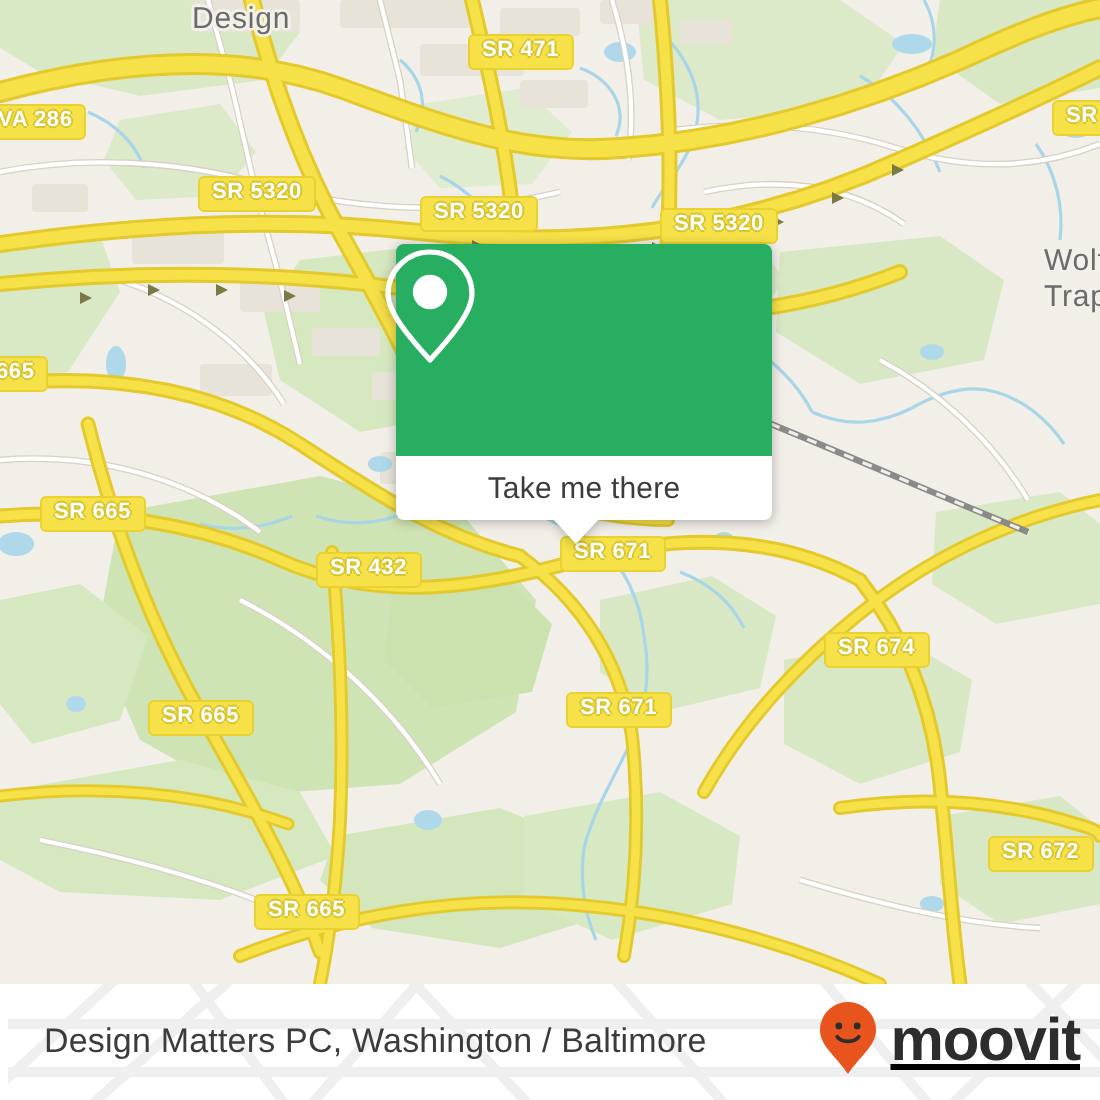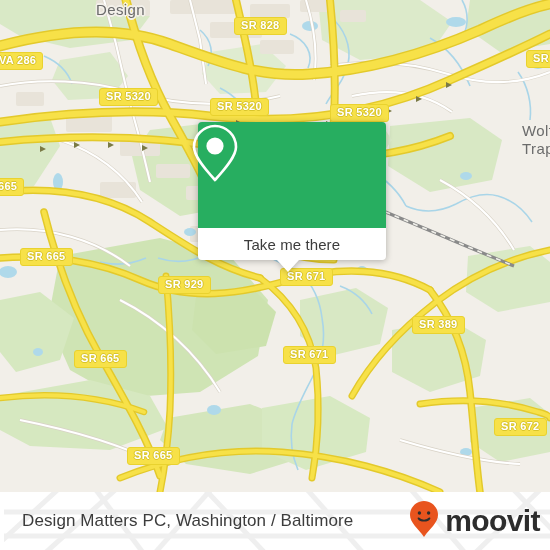--- a/index.html
+++ b/index.html
@@ -65,21 +65,21 @@
   .bottombar{
     position:absolute;left:4px;top:492px;width:550px;height:58px;
     background:#ffffff;overflow:hidden;
   }
   .bottombar .wm{position:absolute;left:0;top:0;opacity:1;}
   .bar-title{
     position:absolute;left:18px;top:0;height:58px;display:flex;align-items:center;
     color:#3c3c3c;font-size:17px;letter-spacing:.1px;white-space:nowrap;
   }
   .brand{
-    position:absolute;right:14px;top:0;height:58px;display:flex;align-items:center;gap:6px;
+    position:absolute;right:14px;top:0;height:58px;display:flex;align-items:center;gap:6px;text-decoration:underline;
   }
   .brand-name{color:#2d2d2d;font-size:30px;font-weight:bold;letter-spacing:-.6px;line-height:30px;}
 </style>
 </head>
 <body>
 
 <div id="app">
 
   <div class="map">
     <svg width="550" height="492" viewBox="0 0 550 492">
@@ -253,31 +253,31 @@
       <g>
         <path d="M204,156 C260,166 314,182 366,204 C420,226 470,248 514,266" fill="none" stroke="#8a8a8a" stroke-width="3.2"></path>
         <path d="M204,156 C260,166 314,182 366,204 C420,226 470,248 514,266" fill="none" stroke="#f0efe9" stroke-width="1.6" stroke-dasharray="5 5"></path>
       </g>
     </svg>
 
     <div class="place-label" style="left:96px;top:1px;">Design</div>
     <div class="place-label" style="left:522px;top:122px;">Wolf</div>
     <div class="place-label" style="left:522px;top:140px;">Trap</div>
 
-    <div class="shield" style="left:234px;top:17px;">SR 828</div>
+    <div class="shield" style="left:234px;top:17px;">SR 471</div>
     <div class="shield" style="left:526px;top:50px;">SR 7</div>
     <div class="shield" style="left:-8px;top:52px;">VA 286</div>
     <div class="shield" style="left:99px;top:88px;">SR 5320</div>
     <div class="shield" style="left:210px;top:98px;">SR 5320</div>
     <div class="shield" style="left:330px;top:104px;">SR 5320</div>
     <div class="shield" style="left:-9px;top:178px;">665</div>
     <div class="shield" style="left:20px;top:248px;">SR 665</div>
-    <div class="shield" style="left:158px;top:276px;">SR 929</div>
+    <div class="shield" style="left:158px;top:276px;">SR 432</div>
     <div class="shield" style="left:280px;top:268px;">SR 671</div>
-    <div class="shield" style="left:412px;top:316px;">SR 389</div>
+    <div class="shield" style="left:412px;top:316px;">SR 674</div>
     <div class="shield" style="left:74px;top:350px;">SR 665</div>
     <div class="shield" style="left:283px;top:346px;">SR 671</div>
     <div class="shield" style="left:482px;top:418px;margin-left:12px;">SR 672</div>
     <div class="shield" style="left:127px;top:447px;">SR 665</div>
 
     <div class="popup">
       <div class="popup-head">
         <span>
           <svg width="50" height="62" viewBox="0 0 50 62">
             <path d="M25,4 C13.4,4 4,13.4 4,25 C4,34 14,46 25,58 C36,46 46,34 46,25 C46,13.4 36.6,4 25,4 Z" fill="none" stroke="#ffffff" stroke-width="2.6" stroke-linejoin="round"></path>

